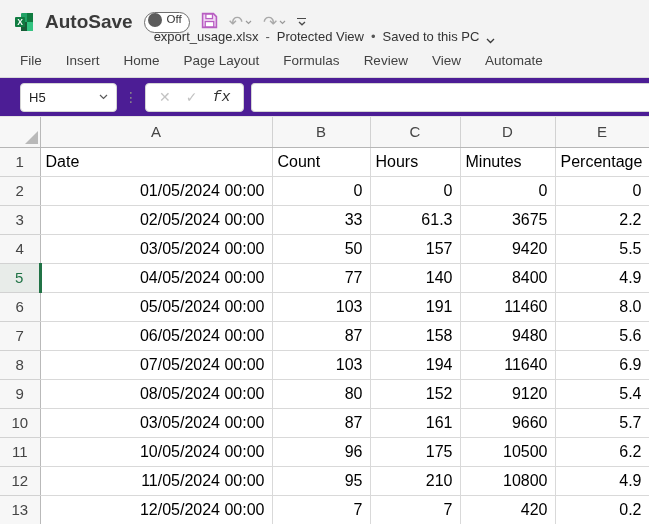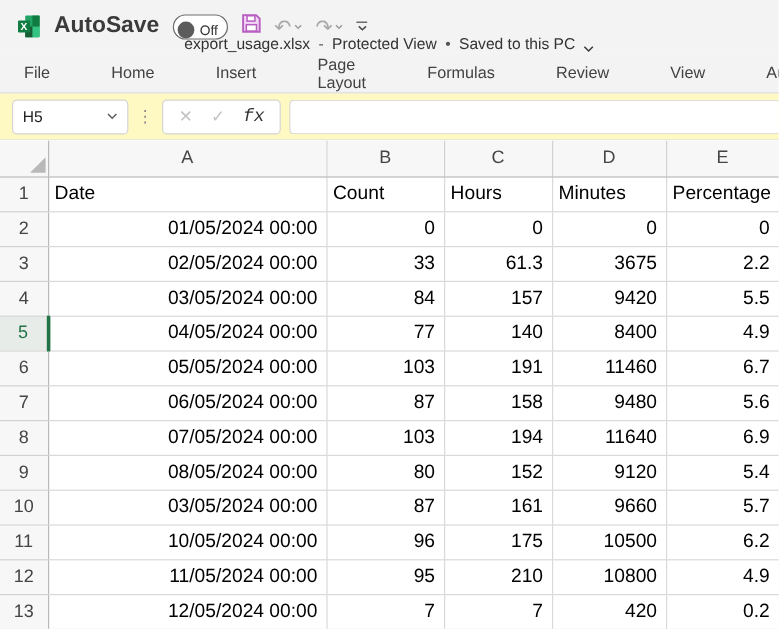--- a/index.html
+++ b/index.html
@@ -14,51 +14,51 @@
   
   .title-bar { height:44px; background:#f3f3f3; position:relative; }
   .tb-left {
     position:absolute; left:14px; top:0; height:100%;
     display:flex; align-items:center; gap:11px;
   }
   .excel-icon { width:20px; height:20px; display:block; }
   .autosave-label { font-size:19px; color:#3a3a3a;font-weight:bold; }
   .toggle {
     width:46px; height:21px; border:1px solid #6e6e6e; border-radius:11px;
-    background:#fff; display:flex; align-items:flex-end; padding:0 7px 0 3px; gap:5px;
+    background:#fff; display:flex; align-items:flex-start; padding:0 7px 0 3px; gap:5px;
   }
   .toggle-knob { width:14px; height:14px; border-radius:50%; background:#5c5c5c; }
   .toggle-label { font-size:11.5px; color:#333; }
   .qat-btn { display:flex; align-items:center; gap:2px; }
   .arrow-glyph { font-size:17px; color:#a9a9a9; line-height:1; }
   .mini-chev { display:block; }
   .qat-icon { display:flex; flex-direction:column; align-items:center; gap:2px; }
   .qat-line { width:9px; height:0; border-top:1.5px solid #4a4a4a; }
   .tb-center {
     position:absolute; left:0; right:0; top:0; height:100%;
     display:flex; align-items:flex-end; justify-content:center; gap:7px;
     font-size:13px; color:#333;
   }
   .tb-sep { color:#555; }
   .tb-bullet { color:#555; }
 
   
   .ribbon-tabs {
     height:34px; background:#f3f3f3; display:flex; align-items:center;
-    padding:0 8px; border-bottom:1px solid #d8d8d8;gap:27px;
+    padding:0 8px; border-bottom:1px solid #d8d8d8;
   }
   .tab {
     padding:0 12px; height:100%; display:flex; align-items:center;
     font-size:13.5px; color:#424242; cursor:default;
   }
 
   
   .formula-row {
-    height:39px; background:#fef9c3; display:flex; align-items:center;
-    padding-left:10px; gap:7px; border-bottom:1px solid #e4e4e4;
+    height:39px; background:#4c1d95; display:flex; align-items:center;
+    padding-left:20px; gap:7px; border-bottom:1px solid #e4e4e4;
   }
   .name-box {
     width:97px; height:29px; background:#fff; border:1px solid #d4d4d4;
     border-radius:4px; display:flex; align-items:center; padding:0 8px;
     font-size:13px; color:#1f1f1f;
   }
   .name-box .spacer { flex:1; }
   .dots-sep { color:#8a8a8a; font-size:14px; line-height:1; }
   .fx-group {
     height:29px; background:#fff; border:1px solid #d4d4d4; border-radius:4px;
@@ -153,22 +153,22 @@
       <span class="tb-bullet">•</span>
       <span>Saved to this PC</span>
       <svg width="9" height="6" viewBox="0 0 9 6">
           <polyline points="1,1 4.5,4.5 8,1" fill="none" stroke="#3a3a3a" stroke-width="1.3"></polyline>
         </svg>
     </div>
   </div>
 
   <div class="ribbon-tabs" id="ribbon-tabs">
       <div class="tab">File</div>
+      <div class="tab">Insert</div>
       <div class="tab">Home</div>
-      <div class="tab">Insert</div>
       <div class="tab">Page Layout</div>
       <div class="tab">Formulas</div>
       <div class="tab">Review</div>
       <div class="tab">View</div>
       <div class="tab">Automate</div>
     </div>
 
   <div class="formula-row">
     <div class="name-box">
       <span>H5</span>
@@ -229,40 +229,40 @@
             <th class="rowhdr">3</th>
             <td>02/05/2024 00:00</td>
             <td>33</td>
             <td>61.3</td>
             <td>3675</td>
             <td>2.2</td>
           </tr>
           <tr>
             <th class="rowhdr">4</th>
             <td>03/05/2024 00:00</td>
-            <td>84</td>
+            <td>50</td>
             <td>157</td>
             <td>9420</td>
             <td>5.5</td>
           </tr>
           <tr>
             <th class="rowhdr sel">5</th>
             <td>04/05/2024 00:00</td>
             <td>77</td>
             <td>140</td>
             <td>8400</td>
             <td>4.9</td>
           </tr>
           <tr>
             <th class="rowhdr">6</th>
             <td>05/05/2024 00:00</td>
             <td>103</td>
             <td>191</td>
             <td>11460</td>
-            <td>6.7</td>
+            <td>8.0</td>
           </tr>
           <tr>
             <th class="rowhdr">7</th>
             <td>06/05/2024 00:00</td>
             <td>87</td>
             <td>158</td>
             <td>9480</td>
             <td>5.6</td>
           </tr>
           <tr>

